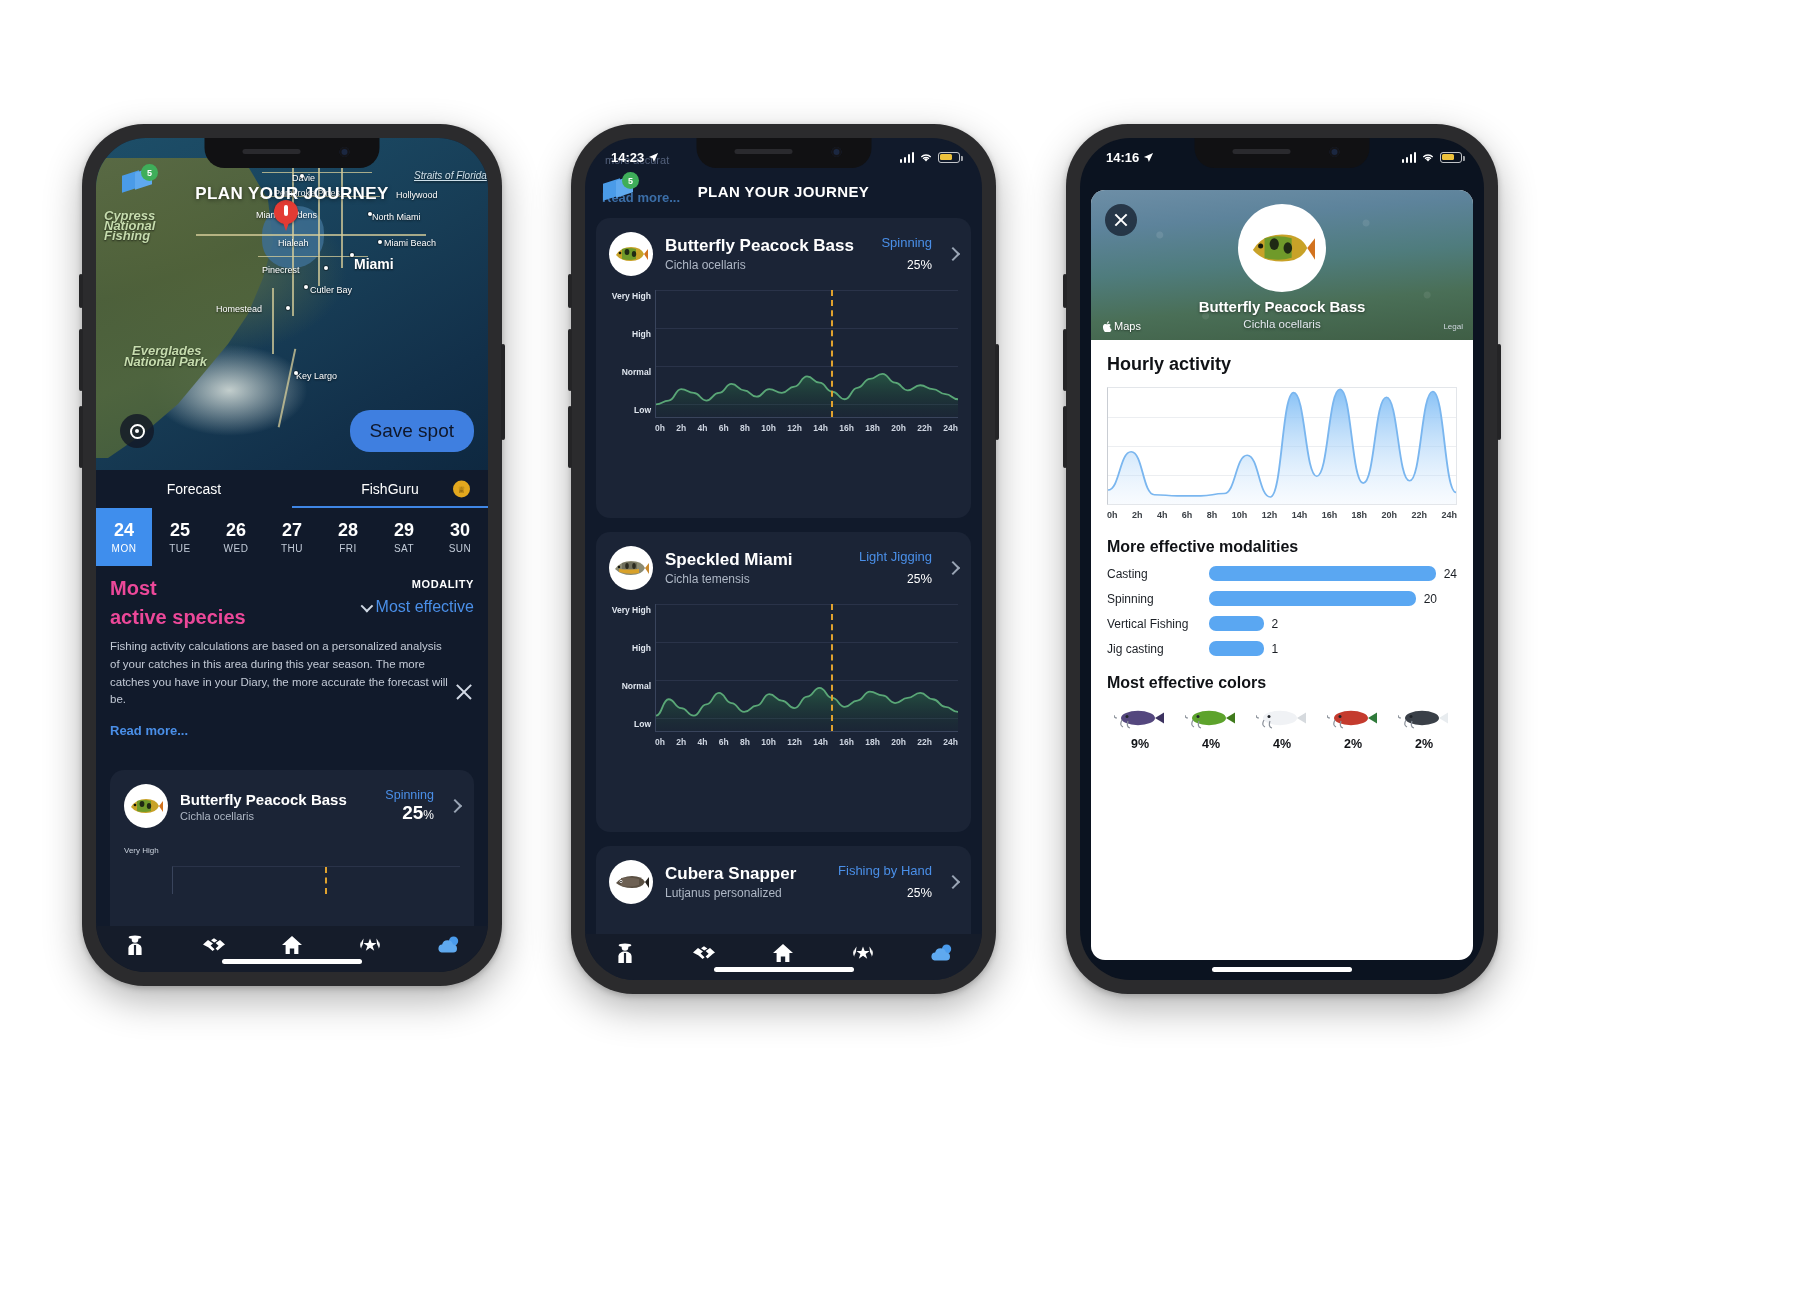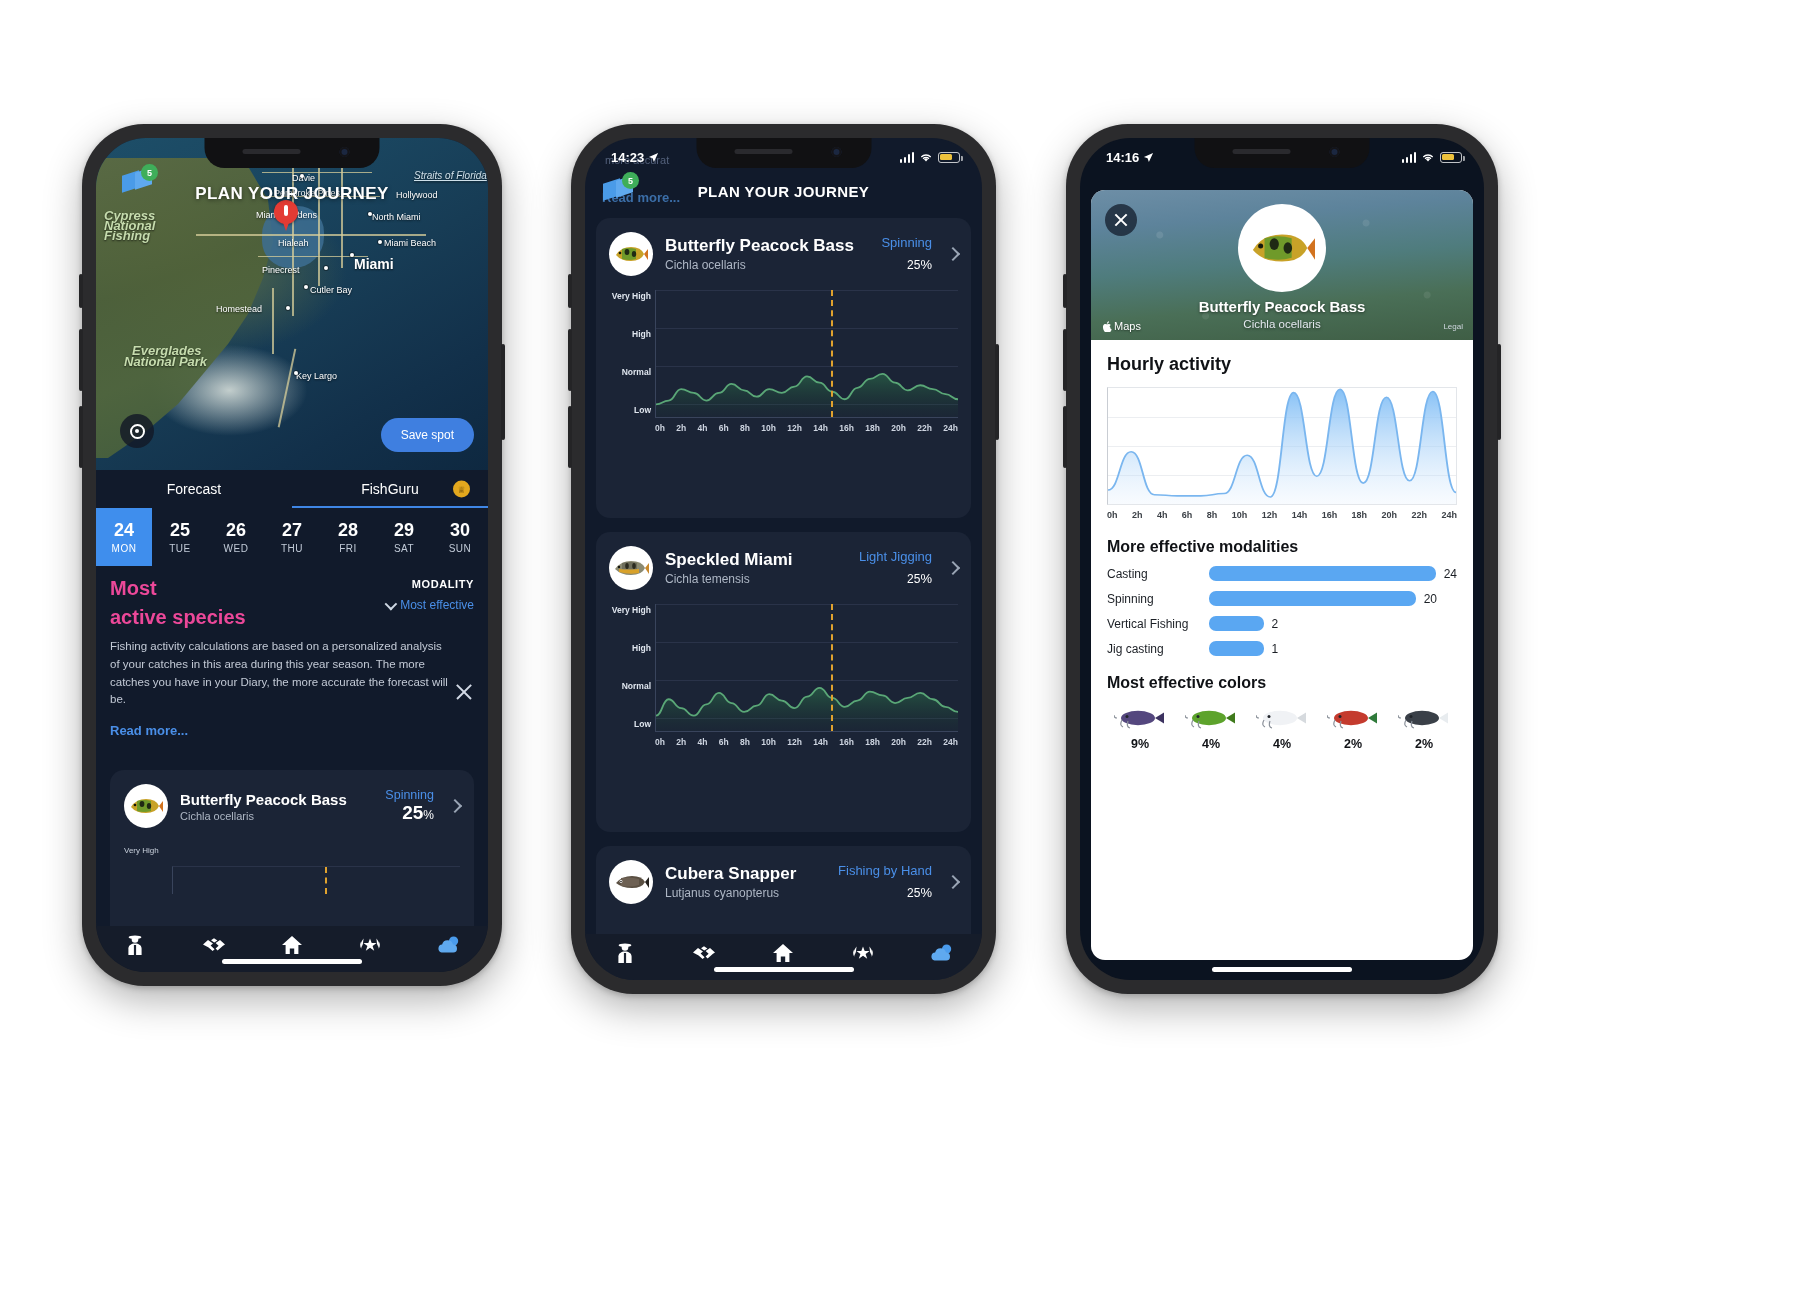--- a/index.html
+++ b/index.html
@@ -94,22 +94,22 @@
          display:flex; align-items:center; justify-content:center; }
   .map-title { position:absolute; top:46px; left:0; right:0; text-align:center; color:#fff;
          font-size:17px; font-weight:700; letter-spacing:.4px; z-index:12;
          text-shadow:0 1px 4px rgba(0,0,0,.55); }
   .locate { position:absolute; left:24px; bottom:22px; width:34px; height:34px;
          border-radius:50%; background:rgba(18,24,38,.82); display:flex; align-items:center;
          justify-content:center; }
   .locate .ring { width:15px; height:15px; border-radius:50%; border:2px solid #fff; position:relative; }
   .locate .ring::after{content:"";position:absolute;left:3.5px;top:3.5px;width:4px;height:4px;
          background:#fff;border-radius:50%;}
-  .save-spot { position:absolute; right:14px; bottom:18px; background:#3f7fe0; color:#ffffff;
-         font-size:12px; padding:10px 20px; border-radius:20px; border:none;
+  .save-spot { position:absolute; right:14px; bottom:18px; background:#3f7fe0; color:#0f172a;
+         font-size:19px; padding:10px 20px; border-radius:20px; border:none;
          font-family:inherit; }
   .tabs { position:absolute; top:332px; left:0; right:0; height:38px; display:flex;
          background:#111a2b; }
   .tab { flex:1; display:flex; align-items:center; justify-content:center; color:#fff;
          font-size:14px; position:relative; }
   .tab.active::after{content:"";position:absolute;left:0;right:0;bottom:0;height:2.5px;
          background:#3f86e5;}
   .tab .crown { position:absolute; right:18px; top:50%; transform:translateY(-50%);
          width:17px; height:17px; border-radius:50%; background:#e3a81e;
          display:flex; align-items:center; justify-content:center; font-size:9px; color:#5a3d05; }
@@ -118,21 +118,21 @@
          color:#fff; gap:2px; }
   .day .n { font-size:18px; font-weight:700; }
   .day .w { font-size:10px; letter-spacing:.5px; color:#c2cbd8; }
   .day.sel { background:#3f8eed; }
   .day.sel .w { color:#fff; }
   .section { position:absolute; top:436px; left:0; right:0; bottom:46px; padding:0 14px; }
   .sec-head { display:flex; justify-content:space-between; align-items:flex-start; }
   .sec-title { color:#ec4899; font-size:20px; font-weight:700; line-height:1.45; }
   .modality-col { text-align:right; padding-top:4px; }
   .modality-lbl { color:#fff; font-size:11px; font-weight:700; letter-spacing:.6px; }
-  .modality-pick { color:#4a8fe8; font-size:12px; display:flex; align-items:center;
+  .modality-pick { color:#4a8fe8; font-size:16px; display:flex; align-items:center;
          gap:6px; justify-content:center; margin-top:8px; }
   .chev-d { width:9px; height:9px; border-right:2px solid #cfd8e4; border-bottom:2px solid #cfd8e4;
          transform:rotate(45deg) translateY(-2px); }
   .sec-body { color:#c3cad6; font-size:11.5px; line-height:1.55; margin-top:6px; padding-right:26px; }
   .read-more { color:#4a8fe8; font-size:13px; font-weight:700; margin-top:14px; display:inline-block; }
   .close-x { position:absolute; right:14px; top:108px; width:20px; height:20px; }
   .close-x::before,.close-x::after{content:"";position:absolute;left:0;top:9px;width:20px;height:1.8px;
          background:#d3dae6;}
   .close-x::before{transform:rotate(45deg)} .close-x::after{transform:rotate(-45deg)}
   .mini-card { position:absolute; left:14px; right:14px; top:196px; bottom:0;
@@ -580,21 +580,21 @@
                 <svg width="36" height="20" viewBox="0 0 36 20">
                   <path d="M3 11 Q9 4 19 4 Q29 4 32 10 Q29 16 19 16 Q9 16 3 11 Z" fill="#5a4f42"></path>
                   <path d="M8 6 Q18 4.5 26 7 L26 13 Q18 15.5 8 14 Z" fill="#6d6053"></path>
                   <path d="M32 10 L36 5 L36 16 Z" fill="#23201c"></path>
                   <circle cx="8" cy="9.5" r="1.4" fill="#ffffff"></circle>
                   <circle cx="8" cy="9.5" r="0.8" fill="#15120f"></circle>
                 </svg>
               </div>
               <div class="sp-name-wrap">
                 <div class="sp-name" style="font-size:17px">Cubera Snapper</div>
-                <div class="sp-sci" style="font-size:12px">Lutjanus cyanopterus</div>
+                <div class="sp-sci" style="font-size:12px">Lutjanus personalized</div>
               </div>
               <div class="sp-right">
                 <div class="sp-mod" style="font-size:13px">Fishing by Hand</div>
                 <div class="sp-pct" style="font-size:21px"><span class="pv">25</span><span class="pu" style="font-size:13px;font-weight:400">%</span></div>
               </div>
               <span class="sp-chev"></span>
             </div>
           </div>
         </div>
 

